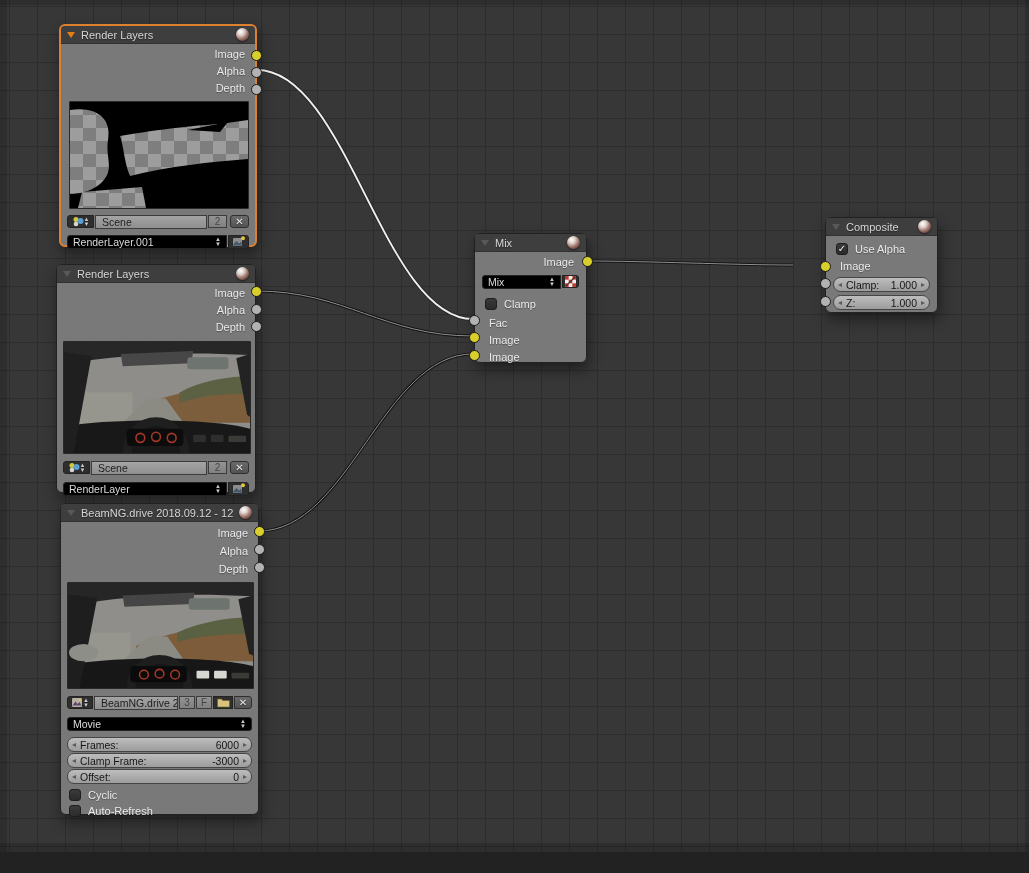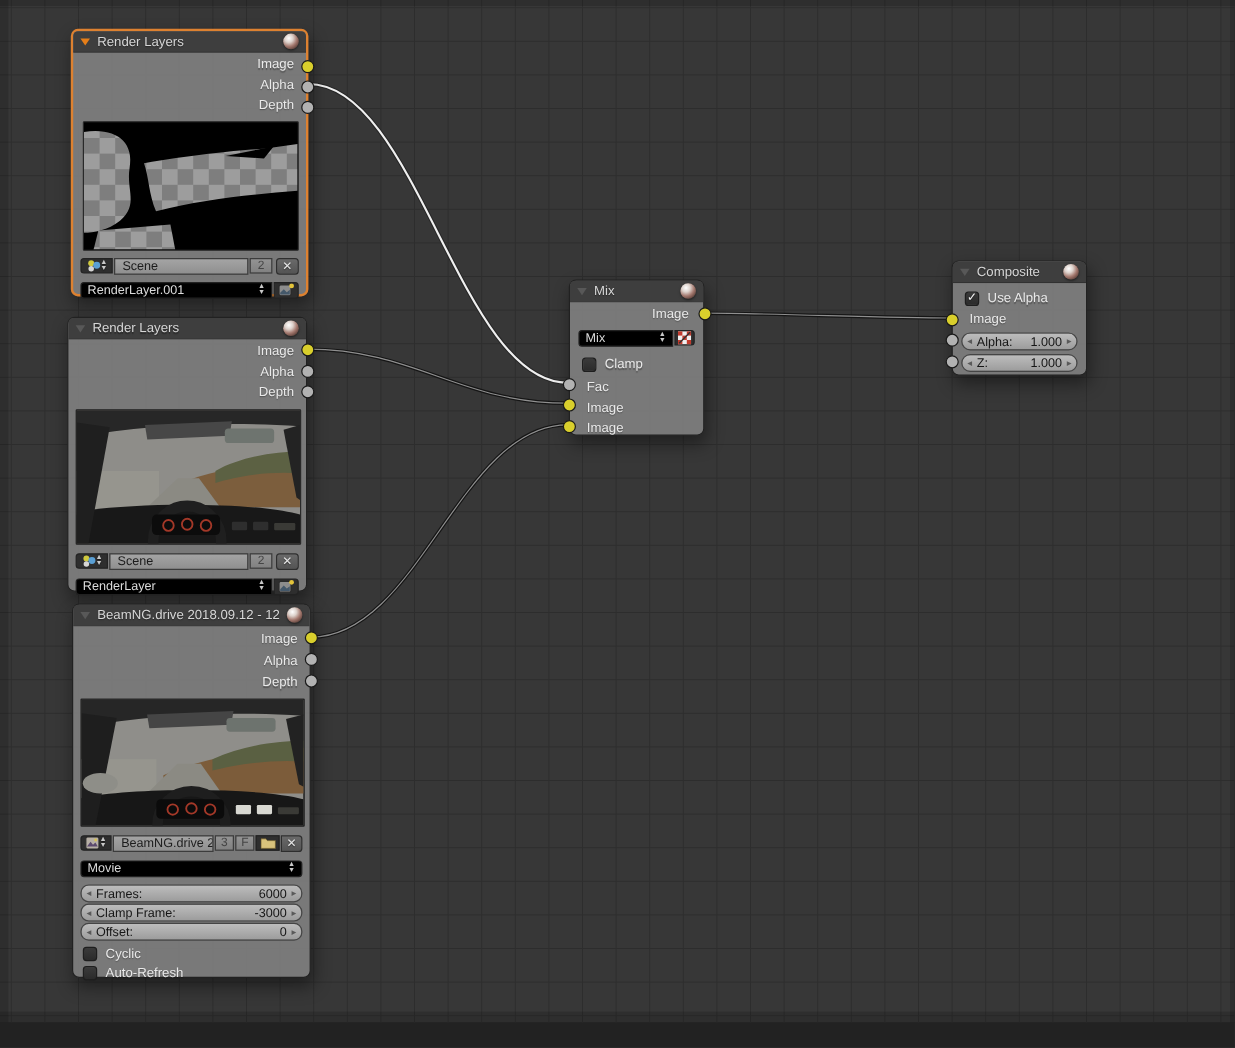--- a/index.html
+++ b/index.html
@@ -388,38 +388,38 @@
       <div class="row in"><span>Fac</span></div>
       <div class="row in"><span>Image</span></div>
       <div class="row in"><span>Image</span></div>
     </div>
     <span class="socket yellow outside" style="top:22px;"></span>
     <span class="socket gray inside" style="top:81px;"></span>
     <span class="socket yellow inside" style="top:98px;"></span>
     <span class="socket yellow inside" style="top:116px;"></span>
   </div>
 
-  <div class="node" style="left:793px;top:217px;width:113px;height:96px;">
+  <div class="node" style="left:825px;top:217px;width:113px;height:96px;">
     <div class="nhead">
       <span class="tri"></span>
       <span class="ntitle">Composite</span>
       <span class="ball"></span>
     </div>
     <div class="cbrow" style="margin-top:6px;height:13px;padding-left:10px;">
       <span class="cbox">
           <span>✓</span>
         </span>
       <span>Use Alpha</span>
     </div>
     <div class="row in" style="margin-top:4px;height:14px;line-height:14px;">
       <span>Image</span>
     </div>
     <div class="slider" style="margin:4px 7px 0;height:15px;">
       <span class="sarr">◂</span>
-      <span class="sl">Alpha:</span>
+      <span class="sl">Clamp:</span>
       <span class="sv">1.000</span>
       <span class="sarr">▸</span>
     </div>
     <div class="slider" style="margin:3px 7px 0;height:15px;">
       <span class="sarr">◂</span>
       <span class="sl">Z:</span>
       <span class="sv">1.000</span>
       <span class="sarr">▸</span>
     </div>
     <span class="socket yellow inside" style="top:43px;"></span>

